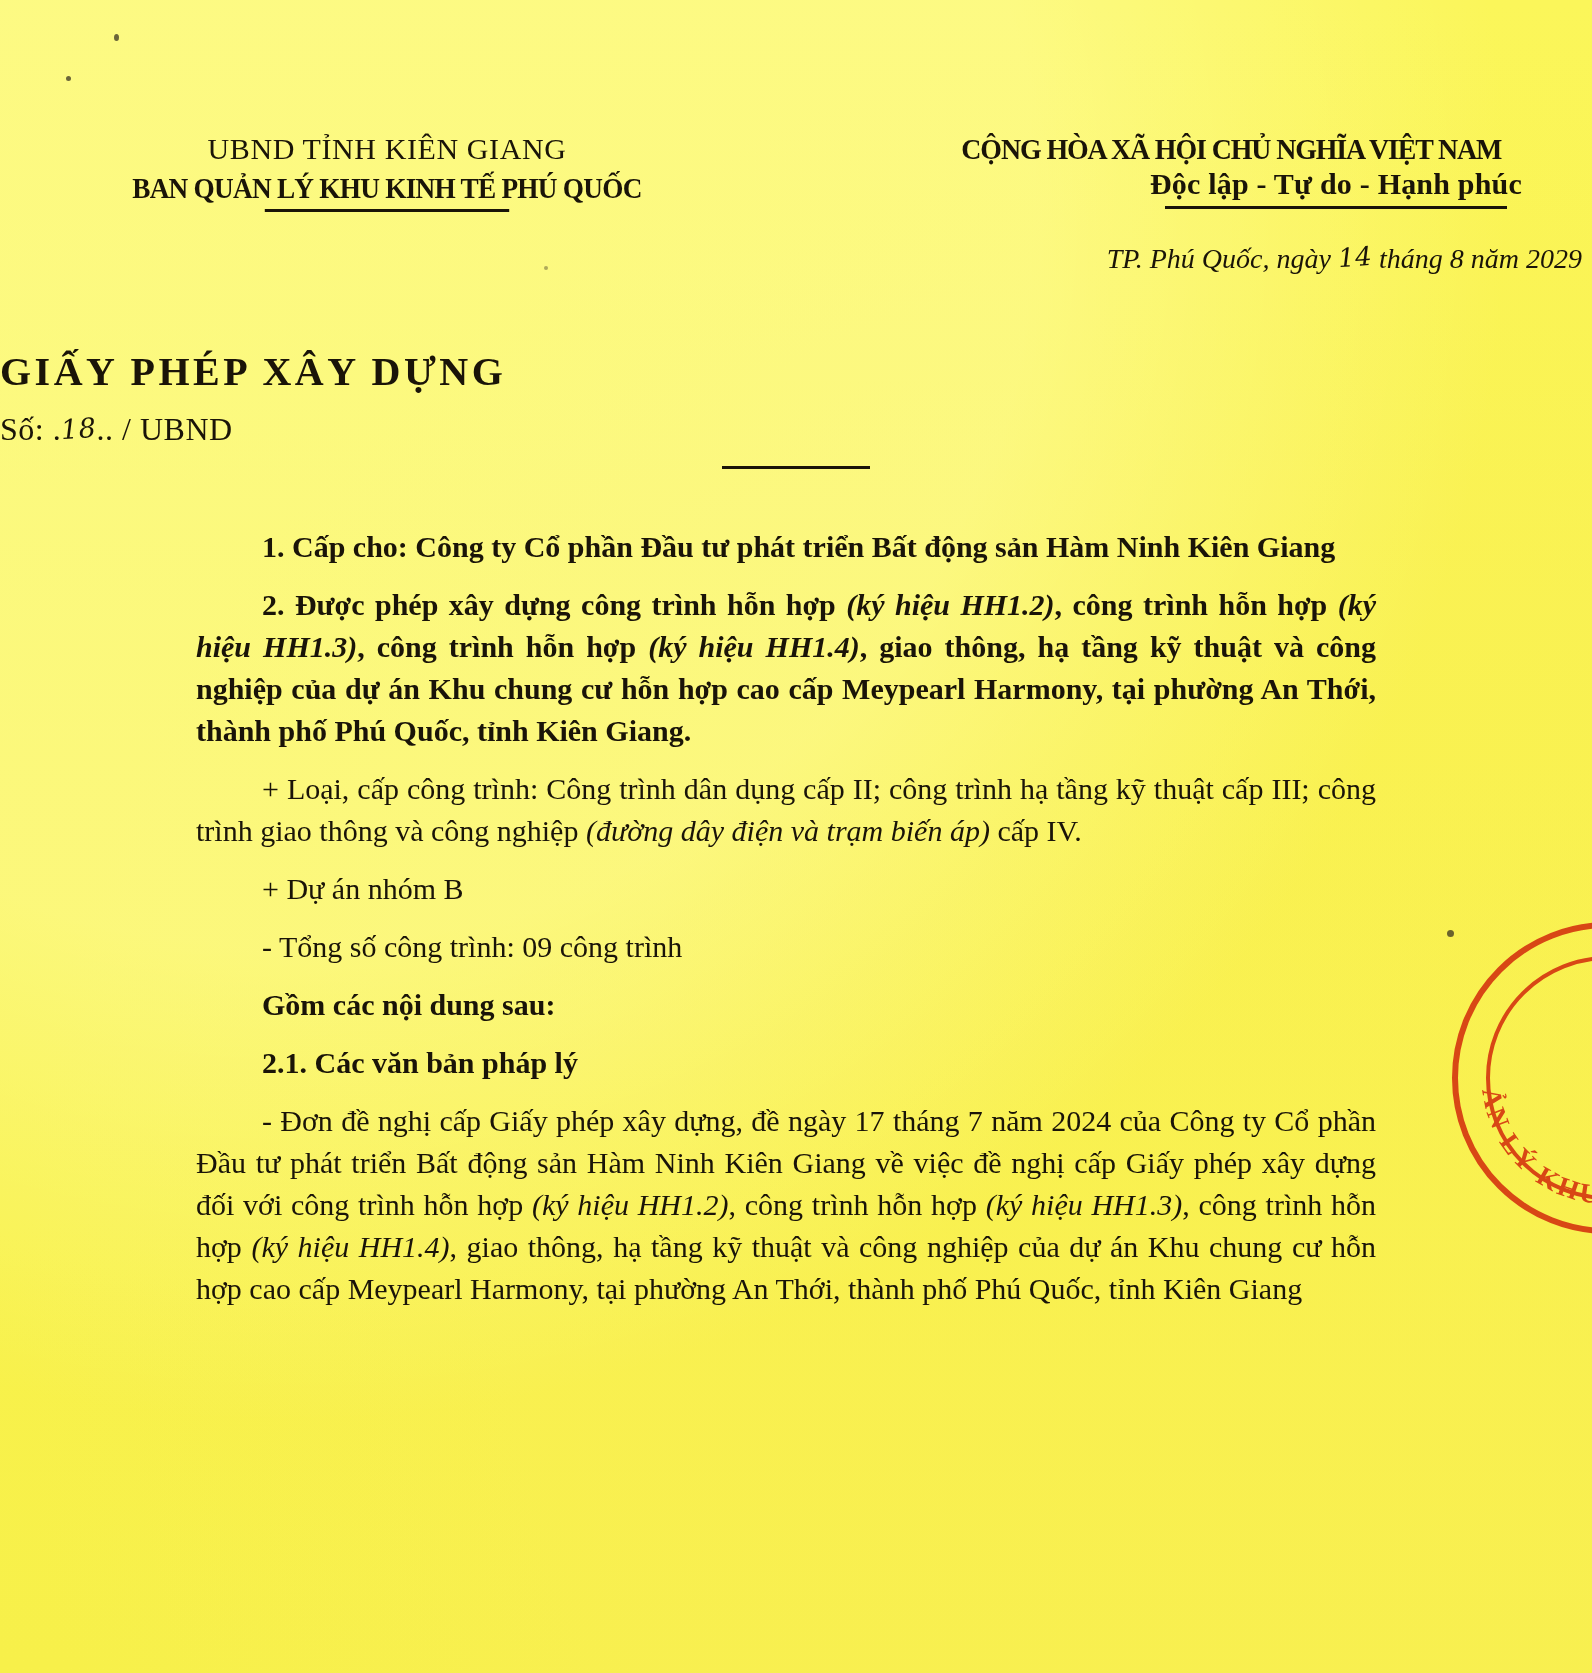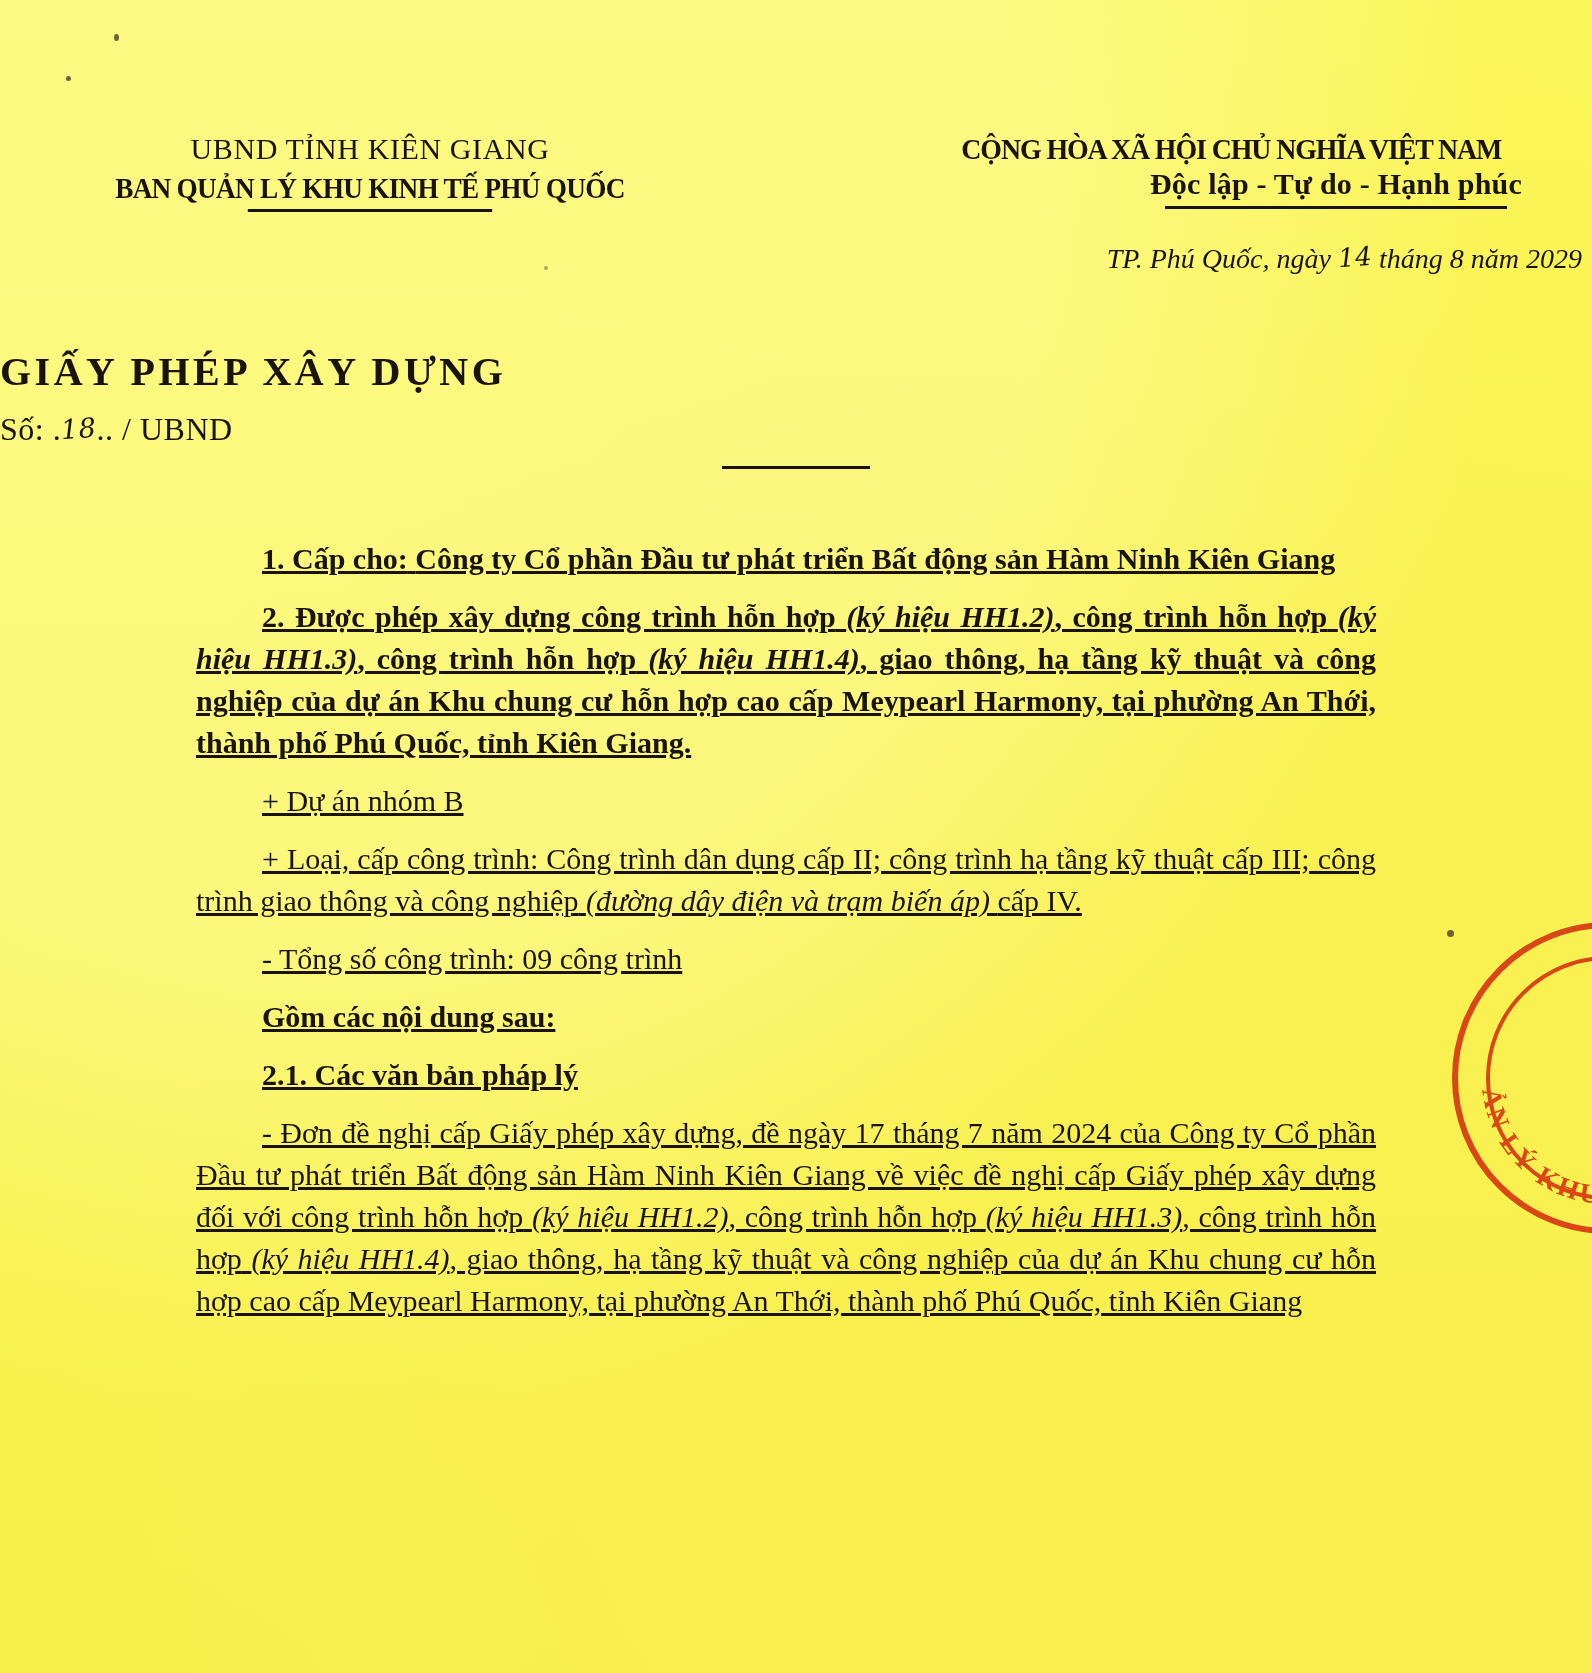--- a/index.html
+++ b/index.html
@@ -21,20 +21,21 @@
     pointer-events:none;
   }
   .page{position:absolute;inset:0;}
 
   .speck{position:absolute;background:#3a3320;border-radius:50%;opacity:.75;}
 
   
   .header{
     position:absolute;left:0;right:0;top:132px;
     display:flex;
+    padding-left:17px;
   }
   .hdr-left{width:740px;text-align:center;}
   .hdr-right{flex:1;text-align:right;padding-right:70px;}
 
   .org-line1{
     font-size:30px;letter-spacing:.6px;font-weight:400;
     font-family:"Liberation Serif",serif;
   }
   .org-line2{
     font-size:29px;font-weight:700;letter-spacing:-0.8px;
@@ -85,21 +86,21 @@
   .title-rule{
     width:148px;height:3px;background:#1a1408;
     margin:18px auto 0;
   }
 
   
   .body-area{
     position:absolute;top:522px;left:196px;width:1180px;
     font-size:30px;line-height:1.40;text-align:justify;
   }
-  p{margin:16px 0 16px 0;text-decoration:underline;}
+  p{margin:4px 0 16px 0;}
   .ind{text-indent:66px;}
   .b{font-weight:700;}
   .i{font-style:italic;}
   .bi{font-weight:700;font-style:italic;}
 
   
   .seal{
     position:absolute;left:1452px;top:922px;
     width:300px;height:300px;
     border:6px solid #d4300d;border-radius:50%;
@@ -170,27 +171,27 @@
 
 
     <p class="ind b">
       <span>2. Được phép xây dựng công trình hỗn hợp</span>
       <span class="bi">(ký hiệu HH1.2)</span><span>, công trình hỗn hợp</span>
       <span class="bi">(ký hiệu HH1.3)</span><span>, công trình hỗn hợp</span>
       <span class="bi">(ký hiệu HH1.4)</span><span>, giao thông, hạ tầng kỹ thuật và công nghiệp của dự án Khu chung cư hỗn hợp cao cấp Meypearl Harmony, tại phường An Thới, thành phố Phú Quốc, tỉnh Kiên Giang.</span>
     </p>
 
 
-    <p class="ind">+ Dự án nhóm B</p>
-
     <p class="ind">
       <span>+ Loại, cấp công trình: Công trình dân dụng cấp II; công trình hạ tầng kỹ thuật cấp III; công trình giao thông và công nghiệp</span>
       <span class="i">(đường dây điện và trạm biến áp)</span>
       <span>cấp IV.</span>
     </p>
+
+    <p class="ind">+ Dự án nhóm B</p>
 
     <p class="ind">- Tổng số công trình: 09 công trình</p>
 
     <p class="ind b">Gồm các nội dung sau:</p>
 
     <p class="ind b">2.1. Các văn bản pháp lý</p>
 
     <p class="ind">
       <span>- Đơn đề nghị cấp Giấy phép xây dựng, đề ngày 17 tháng 7 năm 2024 của Công ty Cổ phần Đầu tư phát triển Bất động sản Hàm Ninh Kiên Giang về việc đề nghị cấp Giấy phép xây dựng đối với công trình hỗn hợp</span>
       <span class="i">(ký hiệu HH1.2)</span><span>, công trình hỗn hợp</span>

